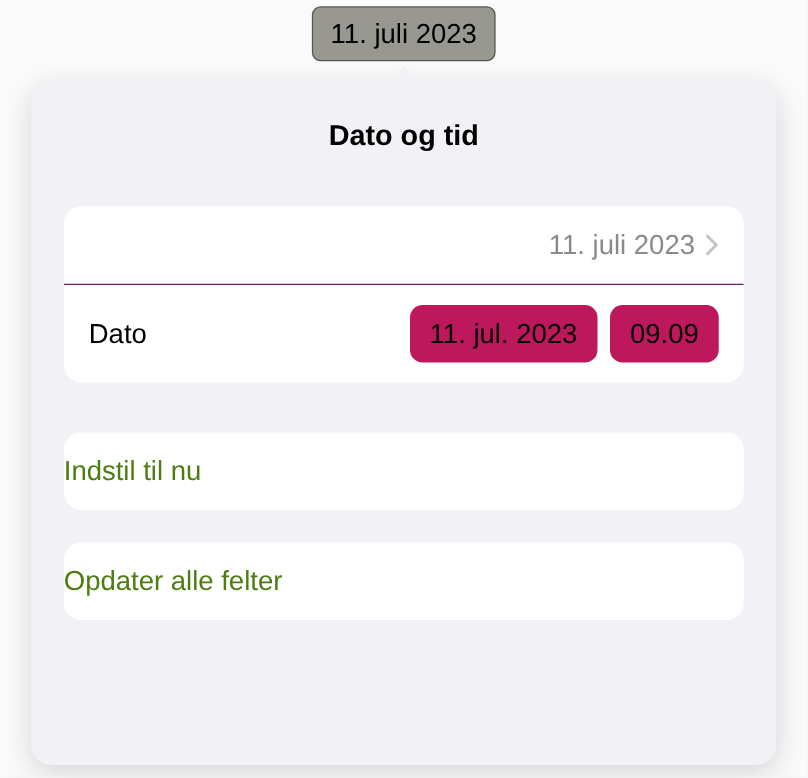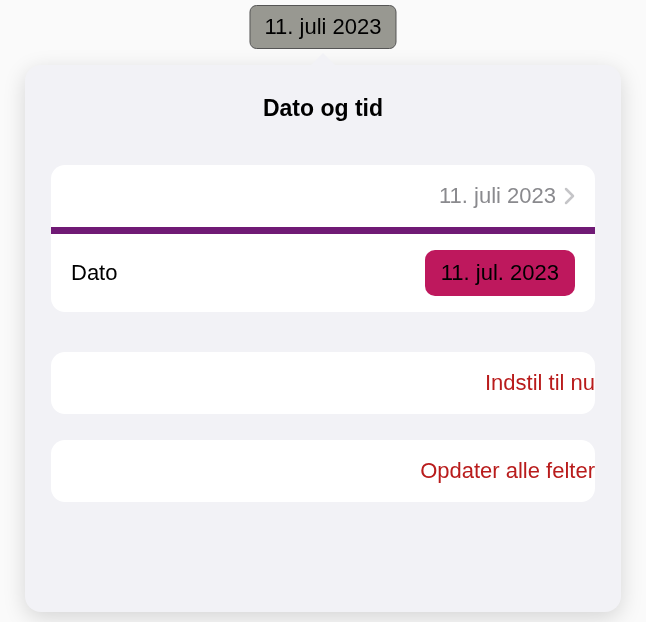--- a/index.html
+++ b/index.html
@@ -78,21 +78,21 @@
     }
 
     .row {
       display: flex;
       align-items: center;
       padding: 16px 20px;
       min-height: 62px;
     }
 
     .row + .row {
-      border-top: 7px solid #701a75;
+      border-top: 1px solid #701a75;
     }
 
     .row-label {
       font-size: 22px;
       color: #000;
       flex: 0 0 auto;
     }
 
     .row-spacer {
       flex: 1;
@@ -122,25 +122,25 @@
       padding: 10px 16px;
       font-size: 22px;
       color: #000;
       cursor: pointer;
       margin-left: 10px;
     }
 
     .full-button {
       display: flex;
       align-items: center;
-      justify-content: flex-end;
+      justify-content: flex-start;
       width: 100%;
       height: 62px;
       font-size: 22px;
-      color: #b91c1c;
+      color: #4d7c0f;
       cursor: pointer;
     }
   </style>
 </head>
 <body>
 
 <div class="date-chip">
   <span>11. juli 2023</span>
 </div>
 
@@ -157,20 +157,23 @@
         </svg>
       </span>
     </div>
 
     <div class="row">
       <span class="row-label">Dato</span>
       <span class="row-spacer"></span>
       <button class="chip-button">
         <span>11. jul. 2023</span>
       </button>
+      <button class="chip-button">
+        <span>09.09</span>
+      </button>
     </div>
   </div>
 
   <div class="section single">
     <div class="full-button">
       <span>Indstil til nu</span>
     </div>
   </div>
 
   <div class="section single">

